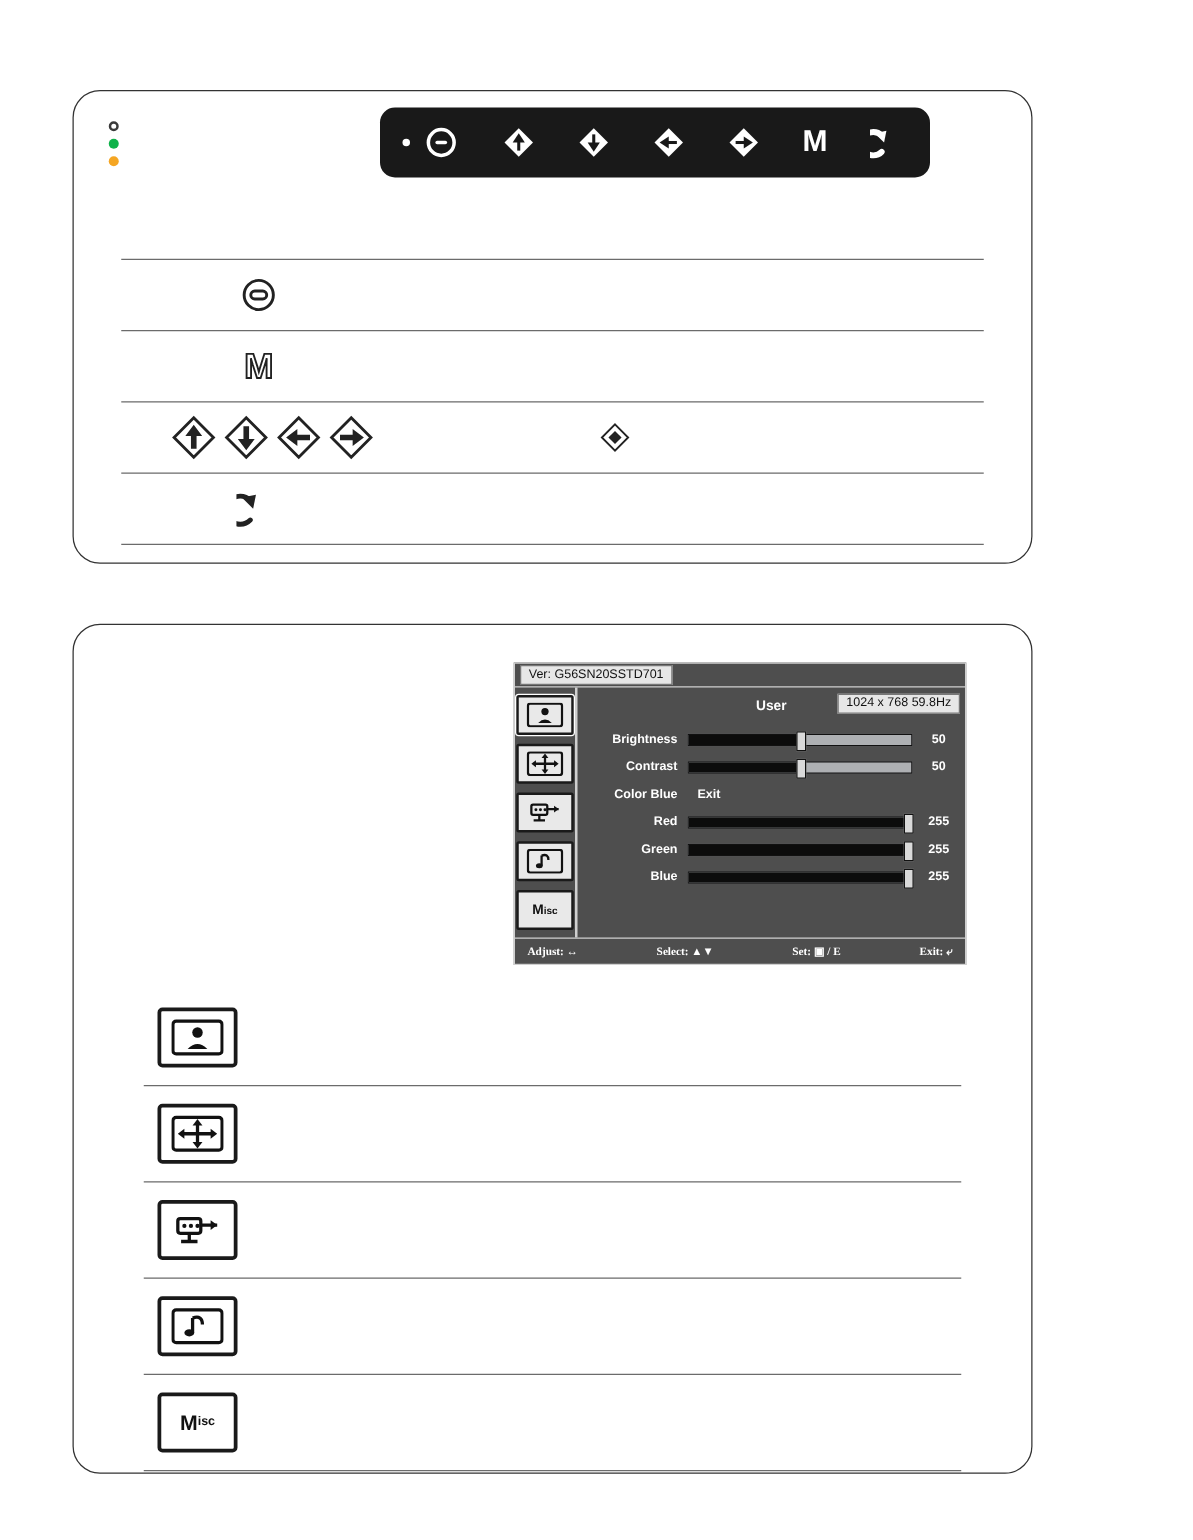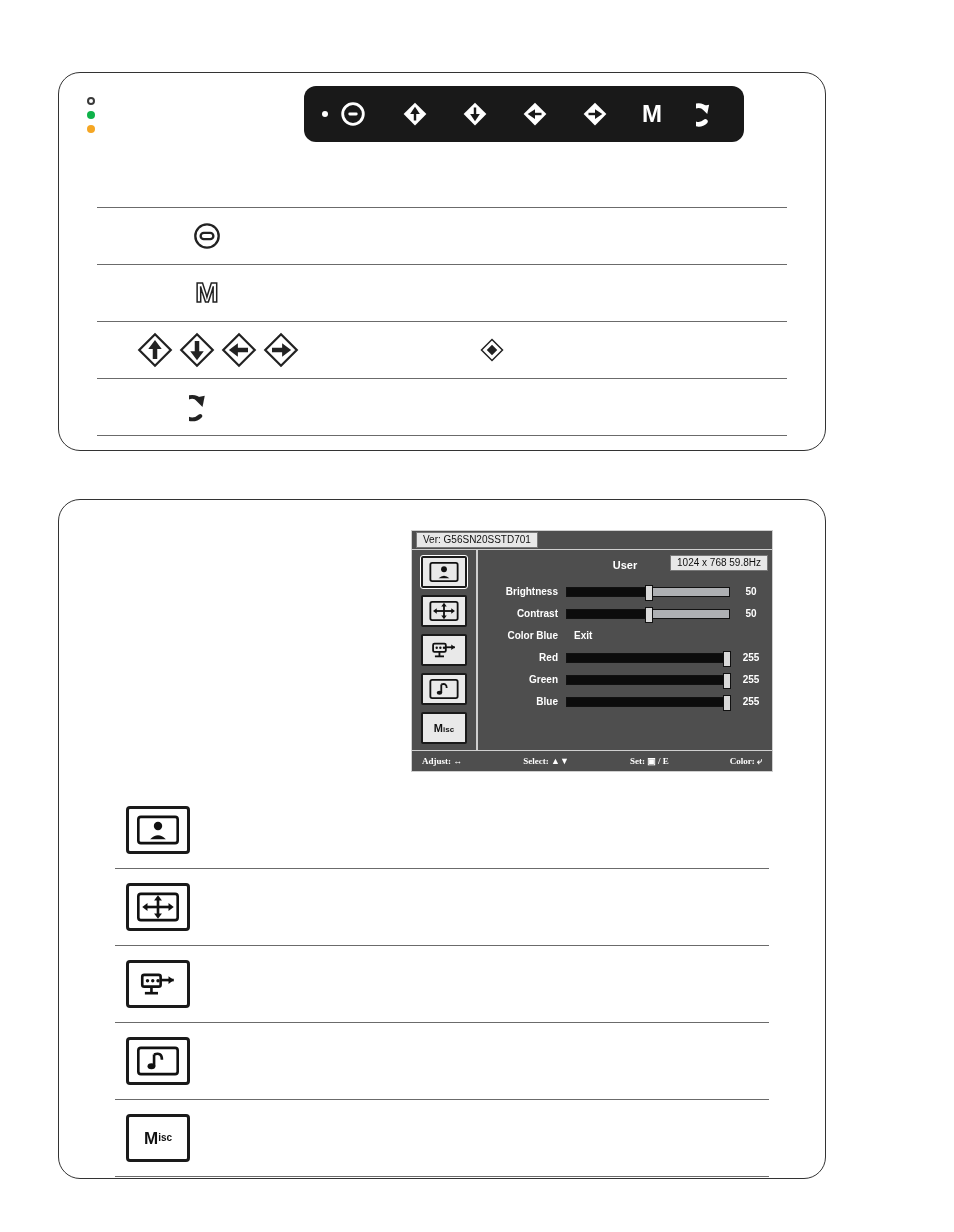--- a/index.html
+++ b/index.html
@@ -73,21 +73,21 @@
     position:absolute; left:352px; top:30px; width:360px; height:240px;
     background:var(--osd-bg); border:1px solid var(--osd-border); color:var(--osd-text);
     font-family:Arial,Helvetica,sans-serif;
   }
   .osd-top{height:18px;display:flex;align-items:center;justify-content:space-between;
     padding:0 4px;border-bottom:1px solid var(--osd-border);font-size:10px;}
   .osd-top .l{background:#e7e7e7;color:#111;border:1px solid #777;padding:0 6px;line-height:14px;}
   .osd-top .r{background:#e7e7e7;color:#111;border:1px solid #777;padding:0 6px;line-height:14px;margin-top:45px;}
 
   .osd-body{display:flex;height:200px;}
-  .osd-tabs{width:66px;border-right:2px solid var(--osd-border);display:flex;flex-direction:column;
+  .osd-tabs{width:50px;border-right:2px solid var(--osd-border);display:flex;flex-direction:column;
     justify-content:space-between;padding:6px 0;box-sizing:border-box;}
   .osd-tab{display:flex;justify-content:center;}
   .tab-box{width:42px;height:28px;background:#e9e9e9;border:2px solid #1a1a1a;border-radius:2px;
     display:flex;align-items:center;justify-content:center;}
   .tab-box.sel{outline:1px solid #fff;}
   .tab-box.misc{font:700 11px/1 Arial;color:#111;}
   .tab-box.misc sub{font-size:8px;vertical-align:baseline;}
 
   .osd-main{flex:1;padding:4px 8px 0 8px;box-sizing:border-box;}
   .osd-title{font:700 11px/1 Arial;text-align:center;margin:6px 0 10px;}
@@ -390,21 +390,21 @@
               <div class="knob" style="left:calc(100% - 6px)"></div>
             </div>
           <div class="val">255</div>
         </div>
       </div>
     </div>
     <div class="osd-foot">
       <span>Adjust: ↔</span>
       <span>Select: ▲▼</span>
       <span>Set: ▣ / E</span>
-      <span>Color: ⤶</span>
+      <span>Exit: ⤶</span>
     </div>
   </div>
 
   <div class="legend">
     <div class="lrow">
       <div class="lbox">
           <div class="big-tab">
             <svg width="42" height="30">
               <use href="#ic-image"></use>
             </svg>

